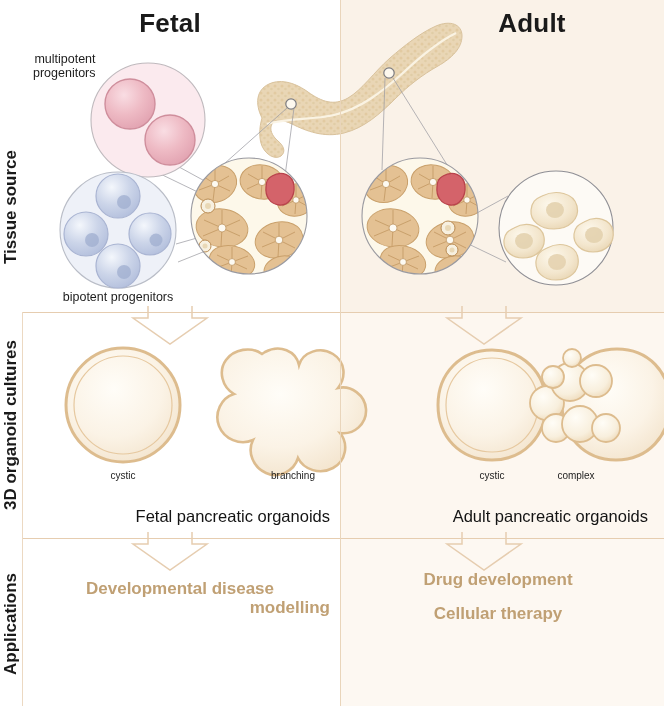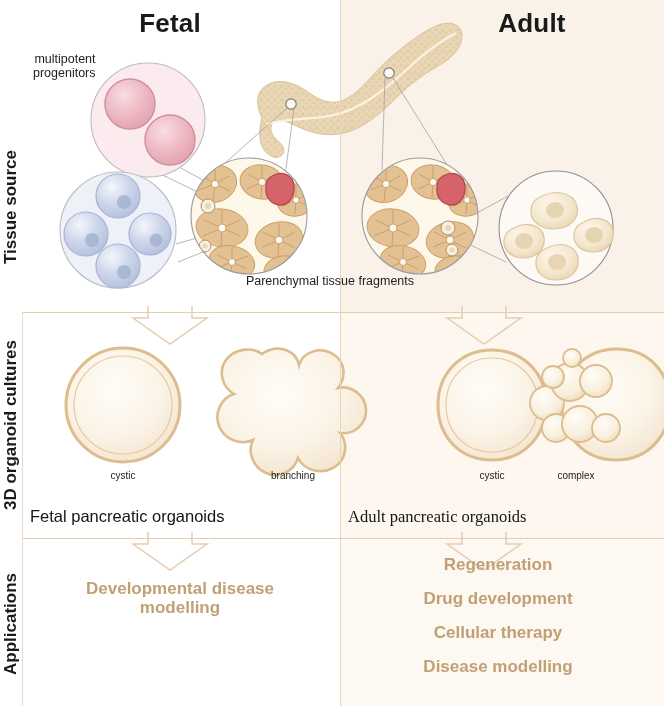--- a/index.html
+++ b/index.html
@@ -45,21 +45,21 @@
     width:26px;text-align:center;
     display:flex;align-items:center;justify-content:center;
   }
   #lab-tissue{top:112px;height:190px;}
   #lab-3d{top:322px;height:206px;}
   #lab-app{top:552px;height:144px;}
 
   
   .cap{position:absolute;font-size:12.5px;color:#1d1d1d;text-align:center;white-space:nowrap;}
   .cap-sm{position:absolute;font-size:10px;color:#1d1d1d;text-align:center;white-space:nowrap;}
-  .cap-big{position:absolute;font-size:16.5px;color:#141414;text-align:left;white-space:nowrap;}
+  .cap-big{position:absolute;font-size:16.5px;color:#141414;text-align:right;white-space:nowrap;}
 
   .app-text{
     position:absolute;width:100%;text-align:center;
     font-size:17px;font-weight:bold;color:#c0a074;
     line-height:1.12;white-space:nowrap;
   }
 
   svg{position:absolute;top:0;left:0;pointer-events:none;}
   .lbl-multipotent{position:absolute;font-size:12.5px;color:#1d1d1d;line-height:1.15;text-align:right;}
 </style>
@@ -316,37 +316,35 @@
 
   <div class="row-label" id="lab-tissue">Tissue source</div>
   <div class="row-label" id="lab-3d">3D organoid cultures</div>
   <div class="row-label" id="lab-app">Applications</div>
 
   <div class="lbl-multipotent" style="left:33px;top:52px;">
     <div>multipotent</div>
     <div>progenitors</div>
   </div>
 
-
-  <div class="cap" style="left:230px;top:274px;width:200px;">Parenchymal tissue fragments</div>
+  <div class="cap" style="left:18px;top:290px;width:200px;">bipotent progenitors</div>
+
 
 
   <div class="cap-sm" style="left:83px;top:470px;width:80px;">cystic</div>
   <div class="cap-sm" style="left:253px;top:470px;width:80px;">branching</div>
   <div class="cap-sm" style="left:452px;top:470px;width:80px;">cystic</div>
   <div class="cap-sm" style="left:536px;top:470px;width:80px;">complex</div>
 
   <div class="cap-big" style="left:30px;top:507px;width:300px;">Fetal pancreatic organoids</div>
-  <div class="cap-big" style="left:348px;top:507px;width:300px;font-family:Liberation Serif, serif;">Adult pancreatic organoids</div>
+  <div class="cap-big" style="left:348px;top:507px;width:300px;">Adult pancreatic organoids</div>
 
   <div style="position:absolute;left:30px;top:555px;width:300px;">
     <div class="app-text" style="position:relative;top:24px;">Developmental disease</div>
-    <div class="app-text" style="position:relative;top:24px;">modelling</div>
+    <div class="app-text" style="position:relative;top:24px;text-align:right;">modelling</div>
   </div>
 
   <div style="position:absolute;left:348px;top:555px;width:300px;">
-    <div class="app-text" style="position:relative;top:0;">Regeneration</div>
     <div class="app-text" style="position:relative;top:15px;">Drug development</div>
     <div class="app-text" style="position:relative;top:30px;">Cellular therapy</div>
-    <div class="app-text" style="position:relative;top:45px;">Disease modelling</div>
   </div>
 
 </div>
 
 </body></html>

